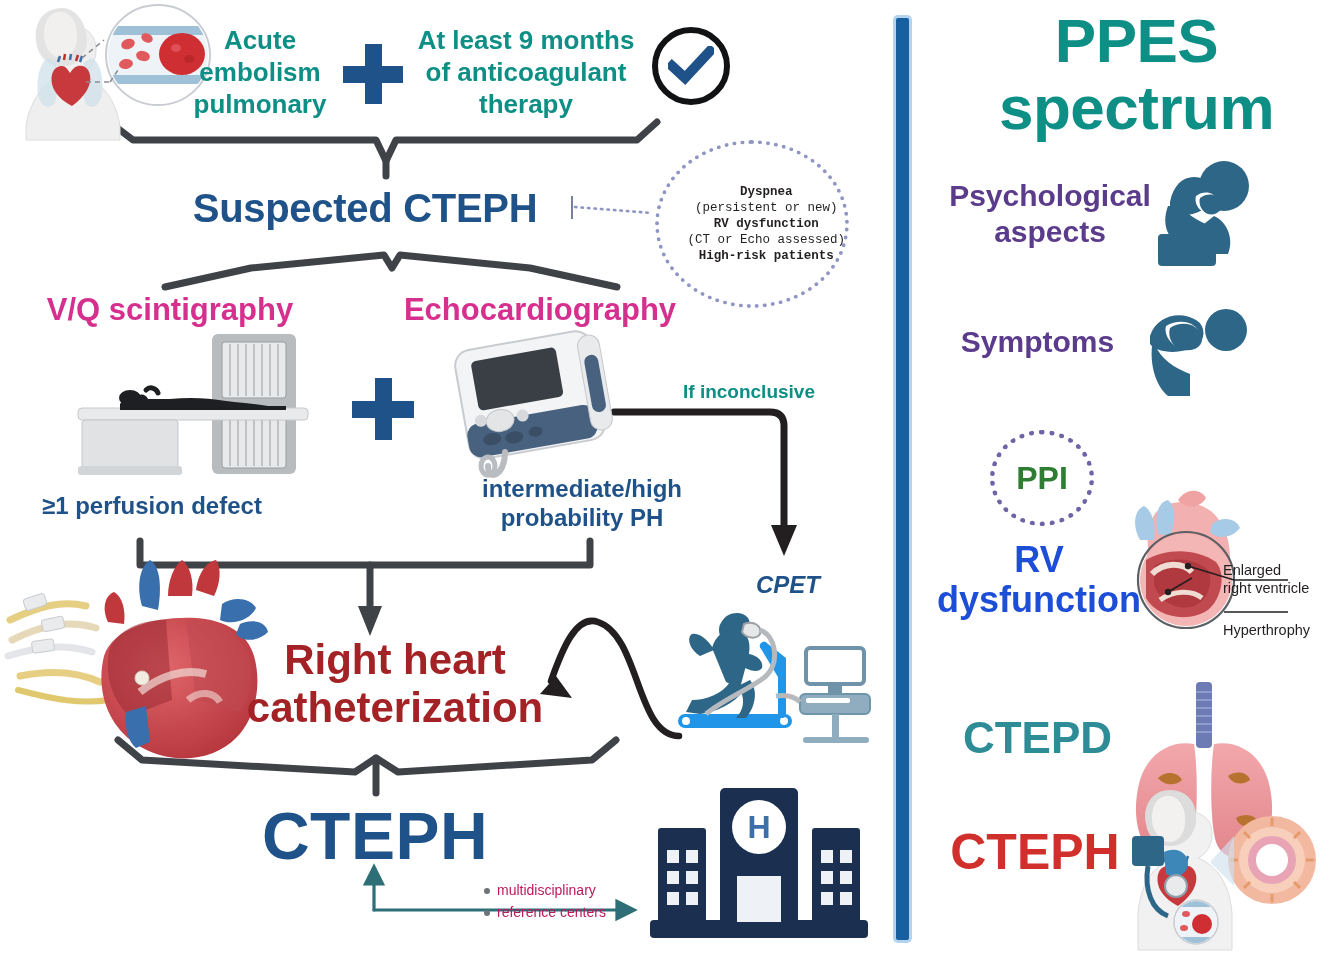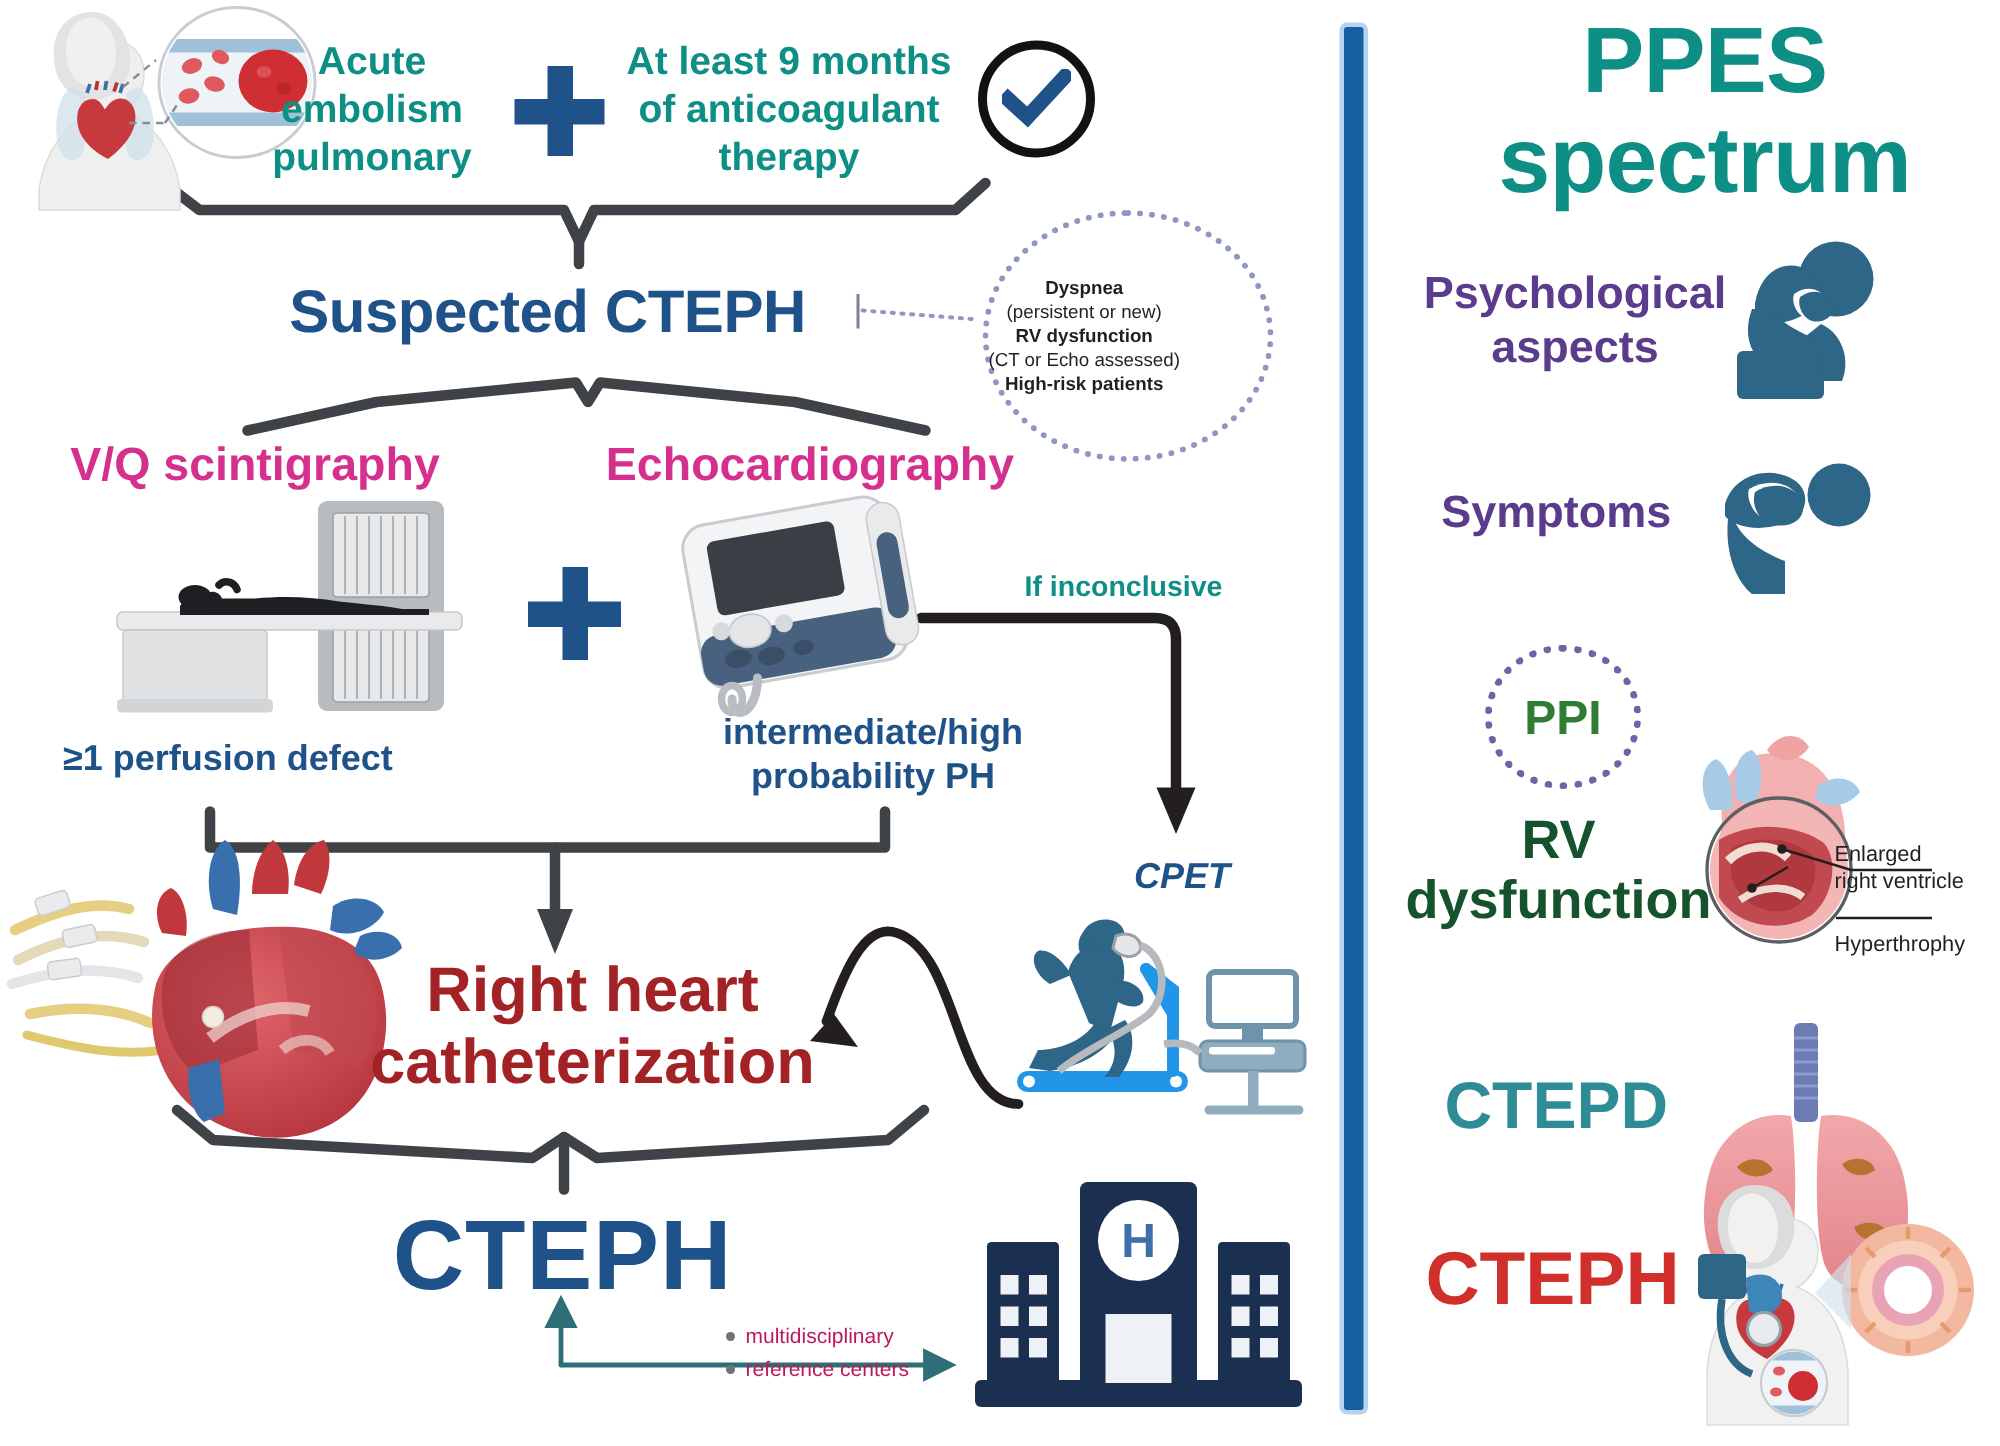--- a/index.html
+++ b/index.html
@@ -12,39 +12,39 @@
   .abs{position:absolute;}
   .ctr{text-align:center;}
 
   
   .t-teal   {color:#0d8f86;font-weight:bold;}
   .t-navy   {color:#1f5288;font-weight:bold;}
   .t-pink   {color:#d6308f;font-weight:bold;}
   .t-dkred  {color:#a32225;font-weight:bold;}
   .t-red    {color:#d12f2b;font-weight:bold;}
   .t-purple {color:#5b3b8c;font-weight:bold;}
-  .t-brown  {color:#14532d;font-weight:bold;}
+  .t-brown  {color:#1d4ed8;font-weight:bold;}
   .t-ctepd  {color:#2d8c96;font-weight:bold;}
   .t-green  {color:#2e7d32;font-weight:bold;}
 
   
   .divider{
     left:896px;top:18px;width:13px;height:922px;
     background:#17609f;border-radius:2px;
     box-shadow:0 0 0 3px rgba(120,175,225,.55);
   }
 
   
   .svg-layer{position:absolute;left:0;top:0;width:1333px;height:964px;pointer-events:none;}
 
   
   .crit-circle{
     left:655px;top:140px;width:186px;height:160px;
     border:4px dotted #8f96c4;border-radius:50%;
-    display:flex;align-items:center;justify-content:flex-start;
+    display:flex;align-items:center;justify-content:flex-end;font-family:Liberation Mono, monospace;
   }
   .crit-txt{font-size:12.5px;line-height:1.28;color:#231f20;text-align:center;}
   .crit-txt b{font-weight:bold;}
 
   
   .ppi-circle{
     left:990px;top:430px;width:94px;height:86px;
     border:5px dotted #6f63a8;border-radius:50%;
     display:flex;align-items:center;justify-content:center;
   }
@@ -385,21 +385,21 @@
         <rect x="1175" y="937" width="42" height="6" fill="#9fc1d8"></rect>
         <circle cx="1202" cy="924" r="10" fill="#cf2f33"></circle>
         <ellipse cx="1186" cy="914" rx="4" ry="3" fill="#e0595c"></ellipse>
         <ellipse cx="1184" cy="928" rx="4" ry="3" fill="#e0595c"></ellipse>
       </g>
     </g>
   </svg>
 
   <div class="abs divider"></div>
 
-  <div class="abs ctr t-teal" style="left:163px;top:24px;width:170px;font-size:26px;line-height:1.24;">
+  <div class="abs ctr t-teal" style="left:175px;top:24px;width:170px;font-size:26px;line-height:1.24;">
     <div>Acute</div>
     <div>embolism</div>
     <div>pulmonary</div>
   </div>
 
   <div class="abs plus" style="left:343px;top:44px;width:60px;height:60px;">
     <i style="left:0;top:22px;width:60px;height:17px;"></i>
     <i style="left:22px;top:0;width:17px;height:60px;"></i>
   </div>
 

